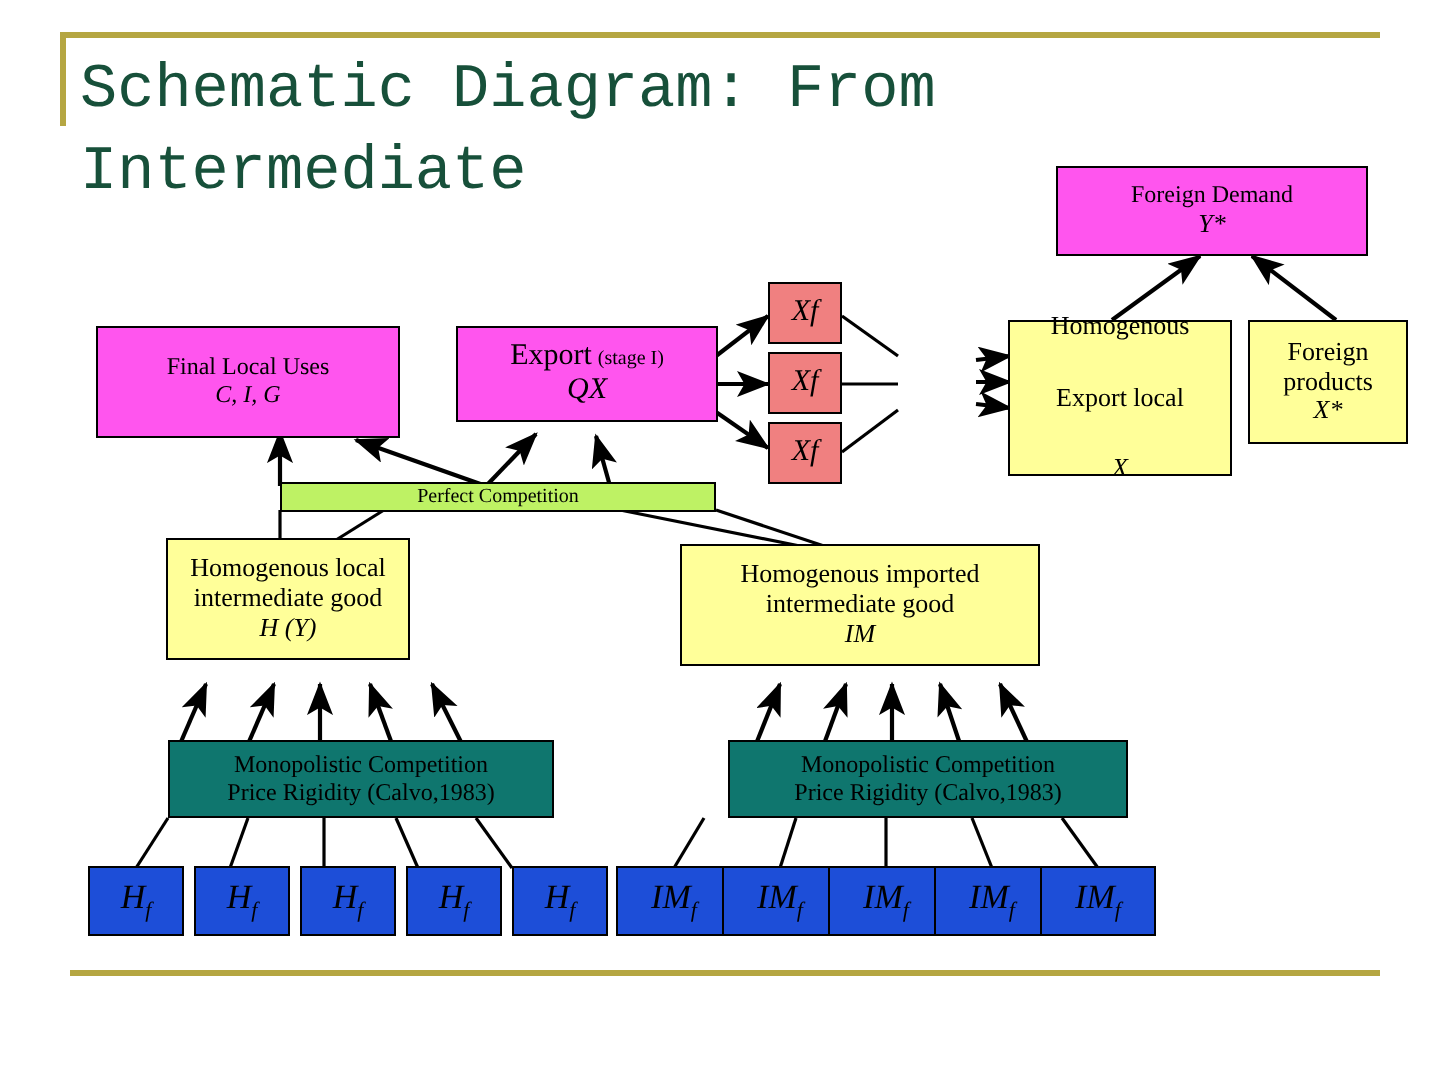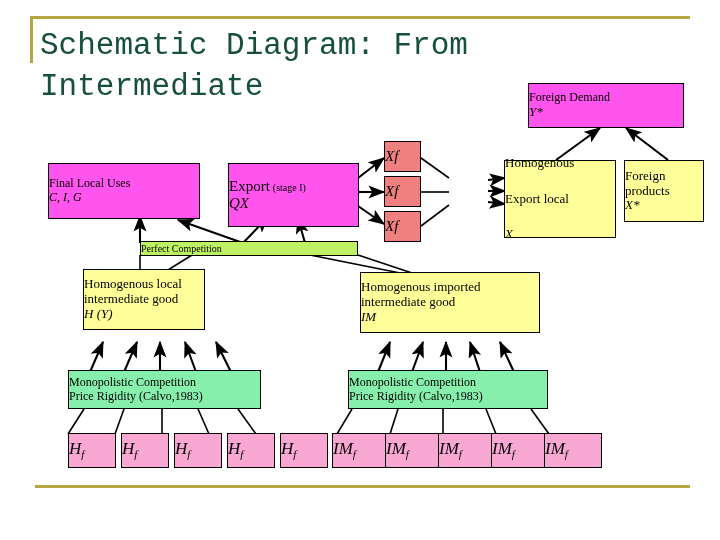--- a/index.html
+++ b/index.html
@@ -55,40 +55,40 @@
   .title .l1 { display: block; text-align: left; }
   .title .l2 { display: block; text-align: left; padding-left: 28px; }
 
   
   .node {
     position: absolute;
     box-sizing: border-box;
     border: 1.5px solid #000000;
     display: flex;
     flex-direction: column;
-    align-items: flex-start;
+    align-items: center;
     justify-content: center;
     text-align: center;
     color: #000000;
     font-family: "Liberation Serif", "DejaVu Serif", serif;
     line-height: 1.15;
     z-index: 3;
   }
   .node .ln { display: block; }
   .ital { font-style: italic; }
   .small { font-size: 10px; }
 
   
   .c-magenta { background: #ff55ee; }
   .c-salmon  { background: #f08080; }
   .c-olive   { background: #9a9a22; }
   .c-yellow  { background: #ffff99; }
   .c-cyan    { background: #bef264; }
-  .c-green   { background: #86efac; }
-  .c-gold    { background: #f9a8d4; margin-left: 24px; }
+  .c-green   { background: #0f766e; margin-left: 16px; }
+  .c-gold    { background: #1d4ed8; }
 
   
   #arrows {
     position: absolute;
     left: 0; top: 0;
     width: 720px; height: 540px;
     z-index: 1;
     pointer-events: none;
   }
 </style>
@@ -165,21 +165,21 @@
   <div class="node c-magenta" style="left:528px; top:83px; width:156px; height:45px; font-size:12px;">
     <span class="ln">Foreign Demand</span>
     <span class="ln ital" style="font-size:13px;">Y*</span>
   </div>
 
   <div class="node c-magenta" style="left:48px; top:163px; width:152px; height:56px; font-size:12px;">
     <span class="ln">Final Local Uses</span>
     <span class="ln ital">C, I, G</span>
   </div>
 
-  <div class="node c-magenta" style="left:228px; top:163px; width:131px; height:64px; font-size:15px;">
+  <div class="node c-magenta" style="left:228px; top:163px; width:131px; height:48px; font-size:15px;">
     <span class="ln">
       <span>Export</span><span class="small" style="padding-left:3px;">(stage I)</span>
     </span>
     <span class="ln ital">QX</span>
   </div>
 
   <div class="node c-salmon" style="left:384px; top:141px; width:37px; height:31px; font-size:15px;">
     <span class="ln ital">Xf</span>
   </div>
   <div class="node c-salmon" style="left:384px; top:176px; width:37px; height:31px; font-size:15px;">
@@ -205,21 +205,21 @@
   <div class="node c-cyan" style="left:140px; top:241px; width:218px; height:15px; font-size:10px;">
     <span class="ln">Perfect Competition</span>
   </div>
 
   <div class="node c-yellow" style="left:83px; top:269px; width:122px; height:61px; font-size:13px;">
     <span class="ln">Homogenous local</span>
     <span class="ln">intermediate good</span>
     <span class="ln ital">H (Y)</span>
   </div>
 
-  <div class="node c-yellow" style="left:360px; top:272px; width:180px; height:61px; font-size:13px;">
+  <div class="node c-yellow" style="left:340px; top:272px; width:180px; height:61px; font-size:13px;">
     <span class="ln">Homogenous imported</span>
     <span class="ln">intermediate good</span>
     <span class="ln ital">IM</span>
   </div>
 
   <div class="node c-green" style="left:68px; top:370px; width:193px; height:39px; font-size:12px;">
     <span class="ln">Monopolistic Competition</span>
     <span class="ln">Price Rigidity (Calvo,1983)</span>
   </div>
   <div class="node c-green" style="left:348px; top:370px; width:200px; height:39px; font-size:12px;">

